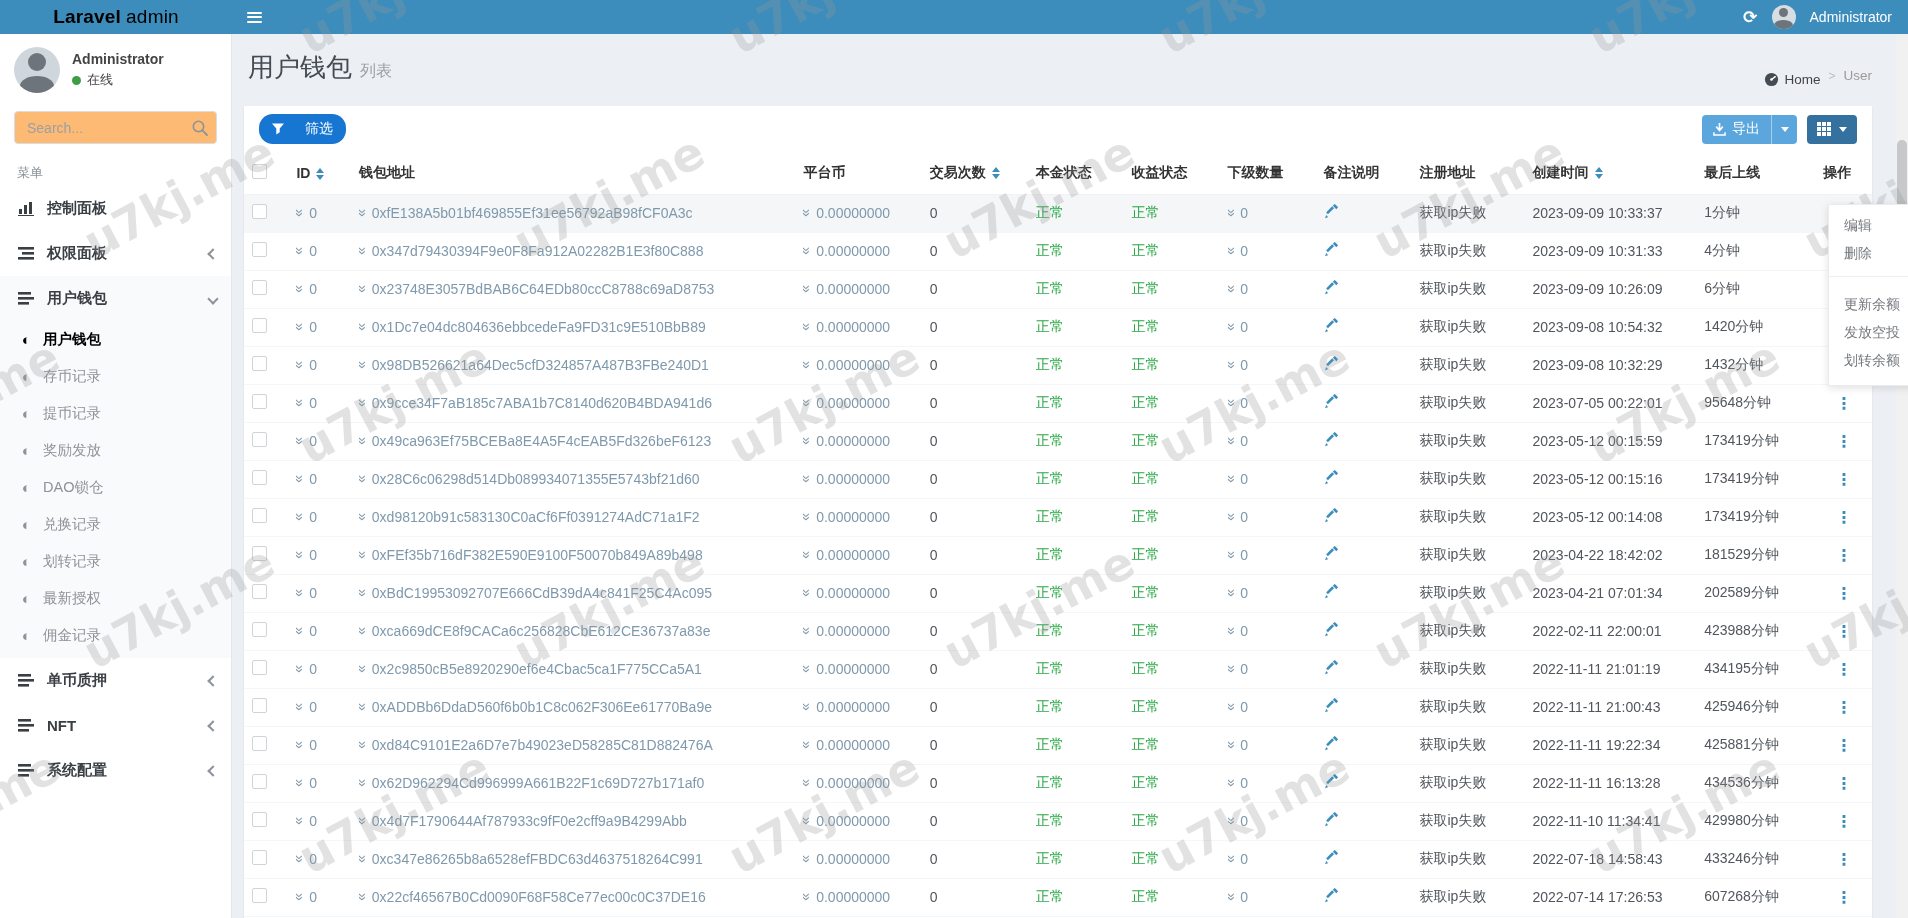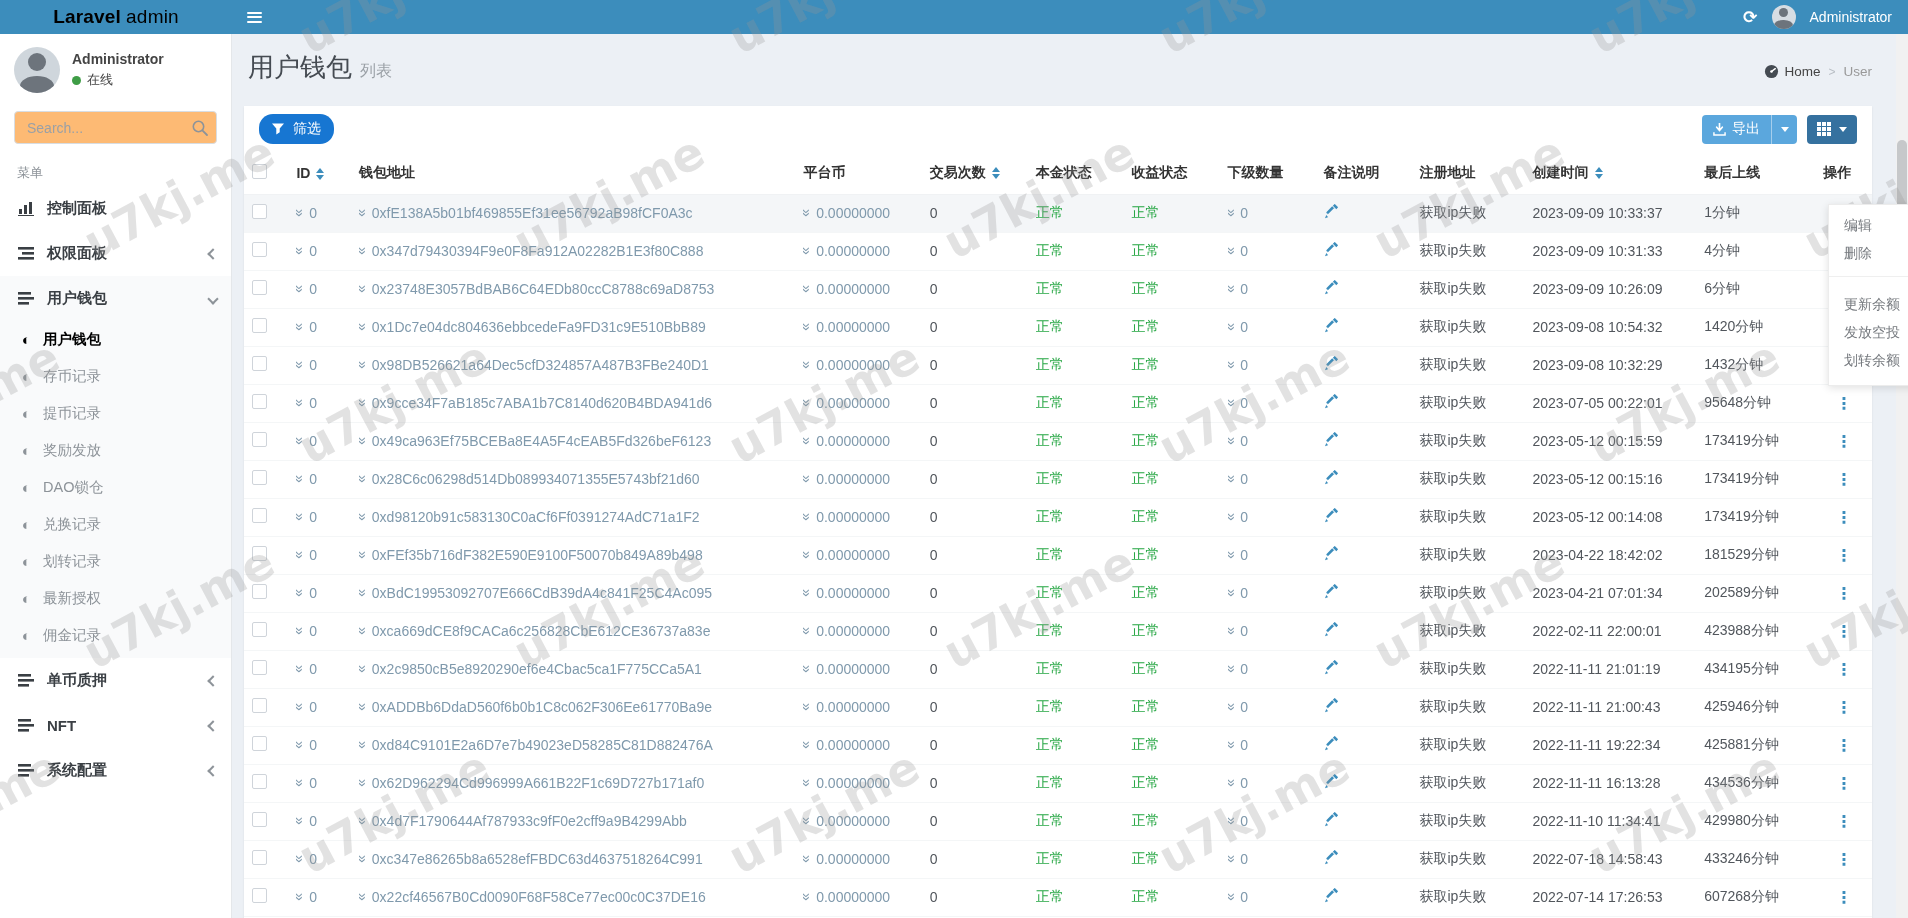--- a/index.html
+++ b/index.html
@@ -46,25 +46,25 @@
   .submenu-item.active .half-circle { color:#000; }
 
   
   .content { position:absolute; left:232px; top:34px; width:1664px; height:884px; }
   .content-header { height:72px; padding:16px 24px 0 16px; display:flex; align-items:flex-start; justify-content:space-between; }
   .page-title { font-size:26px; color:#454b52; font-weight:normal; }
   .page-subtitle { font-size:16px; color:#9aa0a6; margin-left:8px; }
   .breadcrumb { display:flex; align-items:center; gap:8px; font-size:13.5px; color:#444; margin-top:14px; }
   .breadcrumb .sep { color:#b8bec4; font-size:12px; }
   .breadcrumb .crumb-current { color:#999; }
-  .breadcrumb .home-link { display:flex; align-items:center; gap:5px; cursor:pointer; color:#444; }
+  .breadcrumb .home-link { display:flex; align-items:center; gap:5px; cursor:pointer; color:#444;margin-top:8px; }
 
   .card { position:absolute; left:12px; right:24px; top:72px; bottom:0; background:#fff; box-shadow:0 1px 2px rgba(0,0,0,.08); overflow:hidden; }
   .toolbar { display:flex; align-items:center; justify-content:space-between; padding:8px 15px; }
-  .btn { border:none; border-radius:14px; color:#fff; font-size:14px; font-family:inherit; display:inline-flex; align-items:center; gap:9px; cursor:pointer; }
+  .btn { border:none; border-radius:14px; color:#fff; font-size:14px; font-family:inherit; display:inline-flex; align-items:center; gap:21px; cursor:pointer; }
   .btn-filter { background:#1776d2; height:30px; padding:0 13px; }
   .toolbar-right { display:flex; align-items:center; gap:10px; }
   .btn-split { display:inline-flex; height:29px; border-radius:4px; overflow:hidden; }
   .btn-split .seg-main { background:#5ba7dd; color:#fff; font-size:14px; display:flex; align-items:center; gap:6px; padding:0 11px; cursor:pointer; }
   .btn-split .seg-caret { background:#5ba7dd; border-left:1px solid rgba(255,255,255,.45); width:26px; display:flex; align-items:center; justify-content:center; cursor:pointer; }
   .btn-grid { background:#35719f; height:29px; padding:0 10px; border-radius:4px; gap:8px; }
   .caret-down { width:0; height:0; border-left:4px solid transparent; border-right:4px solid transparent; border-top:5px solid #fff; display:inline-block; }
 
   table { width:100%; border-collapse:collapse; table-layout:fixed; }
   th,td { padding:8px 8px; font-size:14px; text-align:left; overflow:hidden; white-space:nowrap; }

